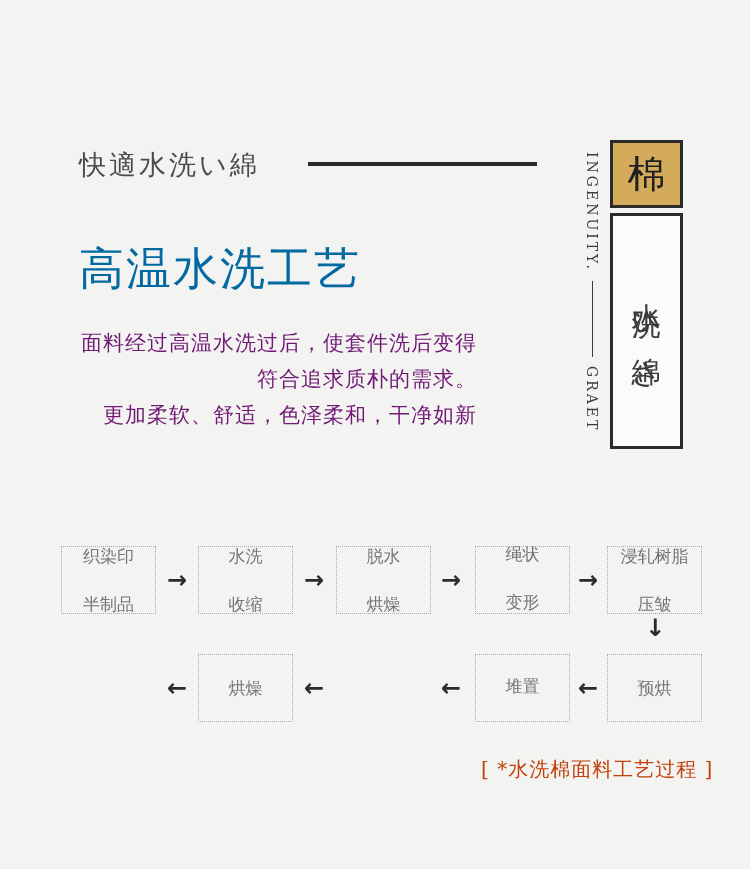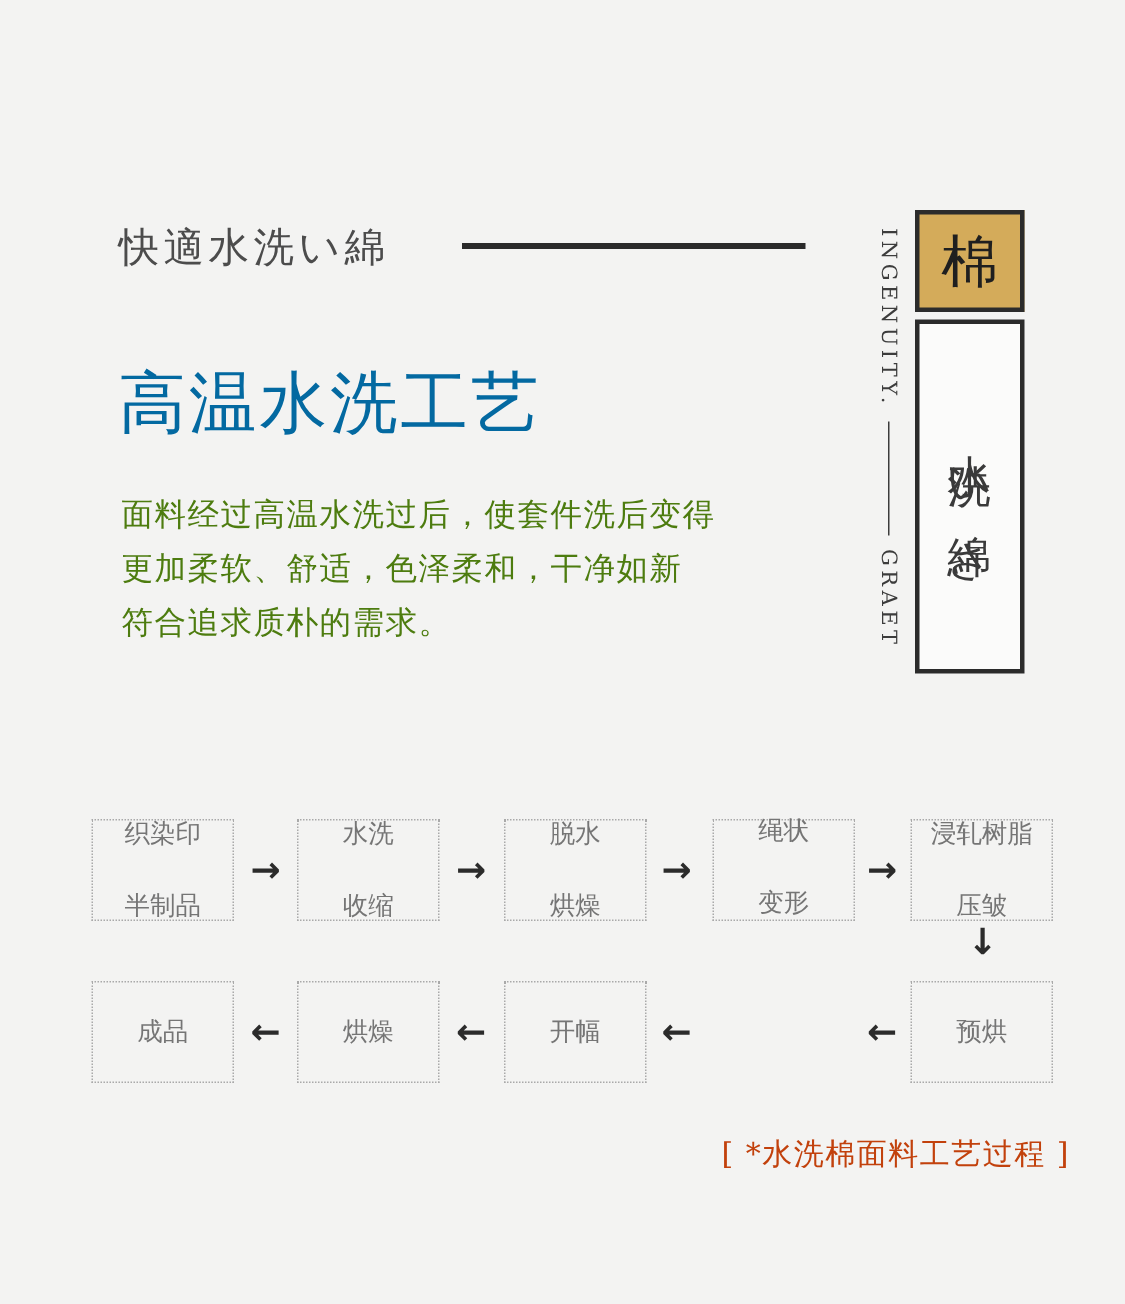--- a/index.html
+++ b/index.html
@@ -3,21 +3,21 @@
 <meta charset="utf-8">
 <style>
   * { margin:0; padding:0; box-sizing:border-box; }
   body { font-family:"DejaVu Serif","Liberation Serif",serif; }
   .canvas { position:relative; width:750px; height:869px; background:#f3f3f2; overflow:hidden; }
 
   
   .subtitle { position:absolute; left:79px; top:147px; font-size:27px; color:#4c4c4c; letter-spacing:3px; }
   .header-line { position:absolute; left:308px; top:162px; width:229px; height:4px; background:#2a2a2a; }
   .title { position:absolute; left:79px; top:239px; font-size:45px; color:#0369a1; letter-spacing:2px; }
-  .para { position:absolute; left:81px; top:325px; font-size:21px; line-height:36px; color:#4d7c0f; letter-spacing:1px; }
+  .para { position:absolute; left:81px; top:325px; font-size:21px; line-height:36px; color:#701a75; letter-spacing:1px;text-align:right; }
 
   
   .side-vert { position:absolute; left:578px; top:152px; width:28px; display:flex; flex-direction:column; align-items:center; gap:9px; color:#3c3c3c; }
   .side-vert .vtxt { writing-mode:vertical-rl; text-orientation:mixed; font-size:14px; letter-spacing:3px; font-family:"DejaVu Serif","Liberation Serif",serif; }
   .side-sep { width:1px; height:76px; background:#3c3c3c; }
 
   .badge { position:absolute; left:610px; top:140px; width:73px; height:68px; background:#d4ab5a; border:3px solid #2b2b2b; display:flex; align-items:center; justify-content:center; font-size:38px; color:#1f1f1f; }
   .vtitle-box { position:absolute; left:610px; top:213px; width:73px; height:236px; background:#fbfbfa; border:3px solid #2b2b2b; display:flex; align-items:center; justify-content:center; }
   .vtitle-box span { writing-mode:vertical-rl; text-orientation:mixed; font-size:29px; letter-spacing:7px; color:#3a3a3a; }
 
@@ -36,22 +36,22 @@
 <body>
 
 <div class="canvas">
 
   <div class="subtitle">快適水洗い綿</div>
   <div class="header-line"></div>
   <div class="title">高温水洗工艺</div>
 
   <div class="para">
     <div>面料经过高温水洗过后，使套件洗后变得</div>
+    <div>符合追求质朴的需求。</div>
     <div>更加柔软、舒适，色泽柔和，干净如新</div>
-    <div>符合追求质朴的需求。</div>
   </div>
 
   <div class="side-vert">
     <span class="vtxt">INGENUITY.</span>
     <span class="side-sep"></span>
     <span class="vtxt">GRAET</span>
   </div>
 
   <div class="badge">
     <span>棉</span>
@@ -81,32 +81,29 @@
     <span>变形</span>
   </div>
   <span class="arrow ar a4">→</span>
   <div class="fbox r1 c5">
     <span>浸轧树脂</span>
     <span>压皱</span>
   </div>
 
   <span class="arrow adown">↓</span>
 
-  <div class="fbox r2 c1">
-    <span>成品</span>
-  </div>
   <span class="arrow al a1">←</span>
   <div class="fbox r2 c2">
     <span>烘燥</span>
   </div>
   <span class="arrow al a2">←</span>
-  <div class="fbox r2 c3">
-    <span>开幅</span>
+  <span class="arrow al a3">←</span>
+  <div class="fbox r2 c4">
+    <span>堆置</span>
   </div>
-  <span class="arrow al a3">←</span>
   <span class="arrow al a4">←</span>
   <div class="fbox r2 c5">
     <span>预烘</span>
   </div>
 
   <div class="caption">[ *水洗棉面料工艺过程 ]</div>
 
 </div>
 
 </body></html>

